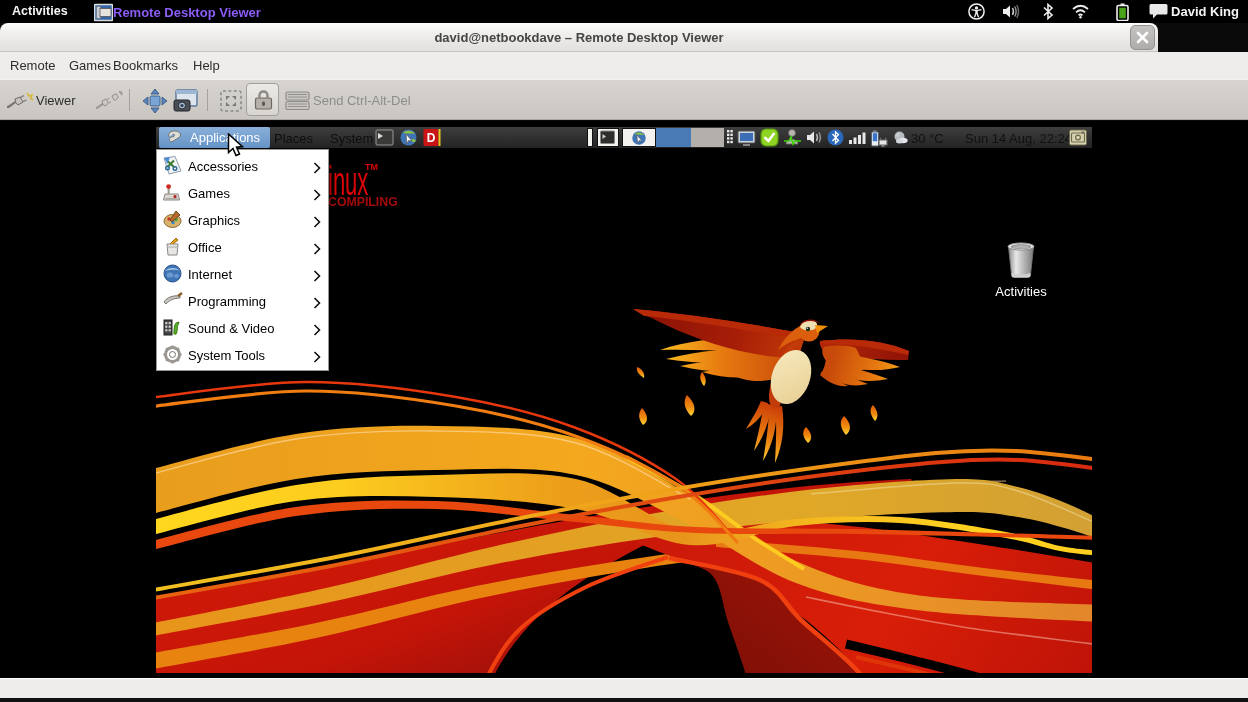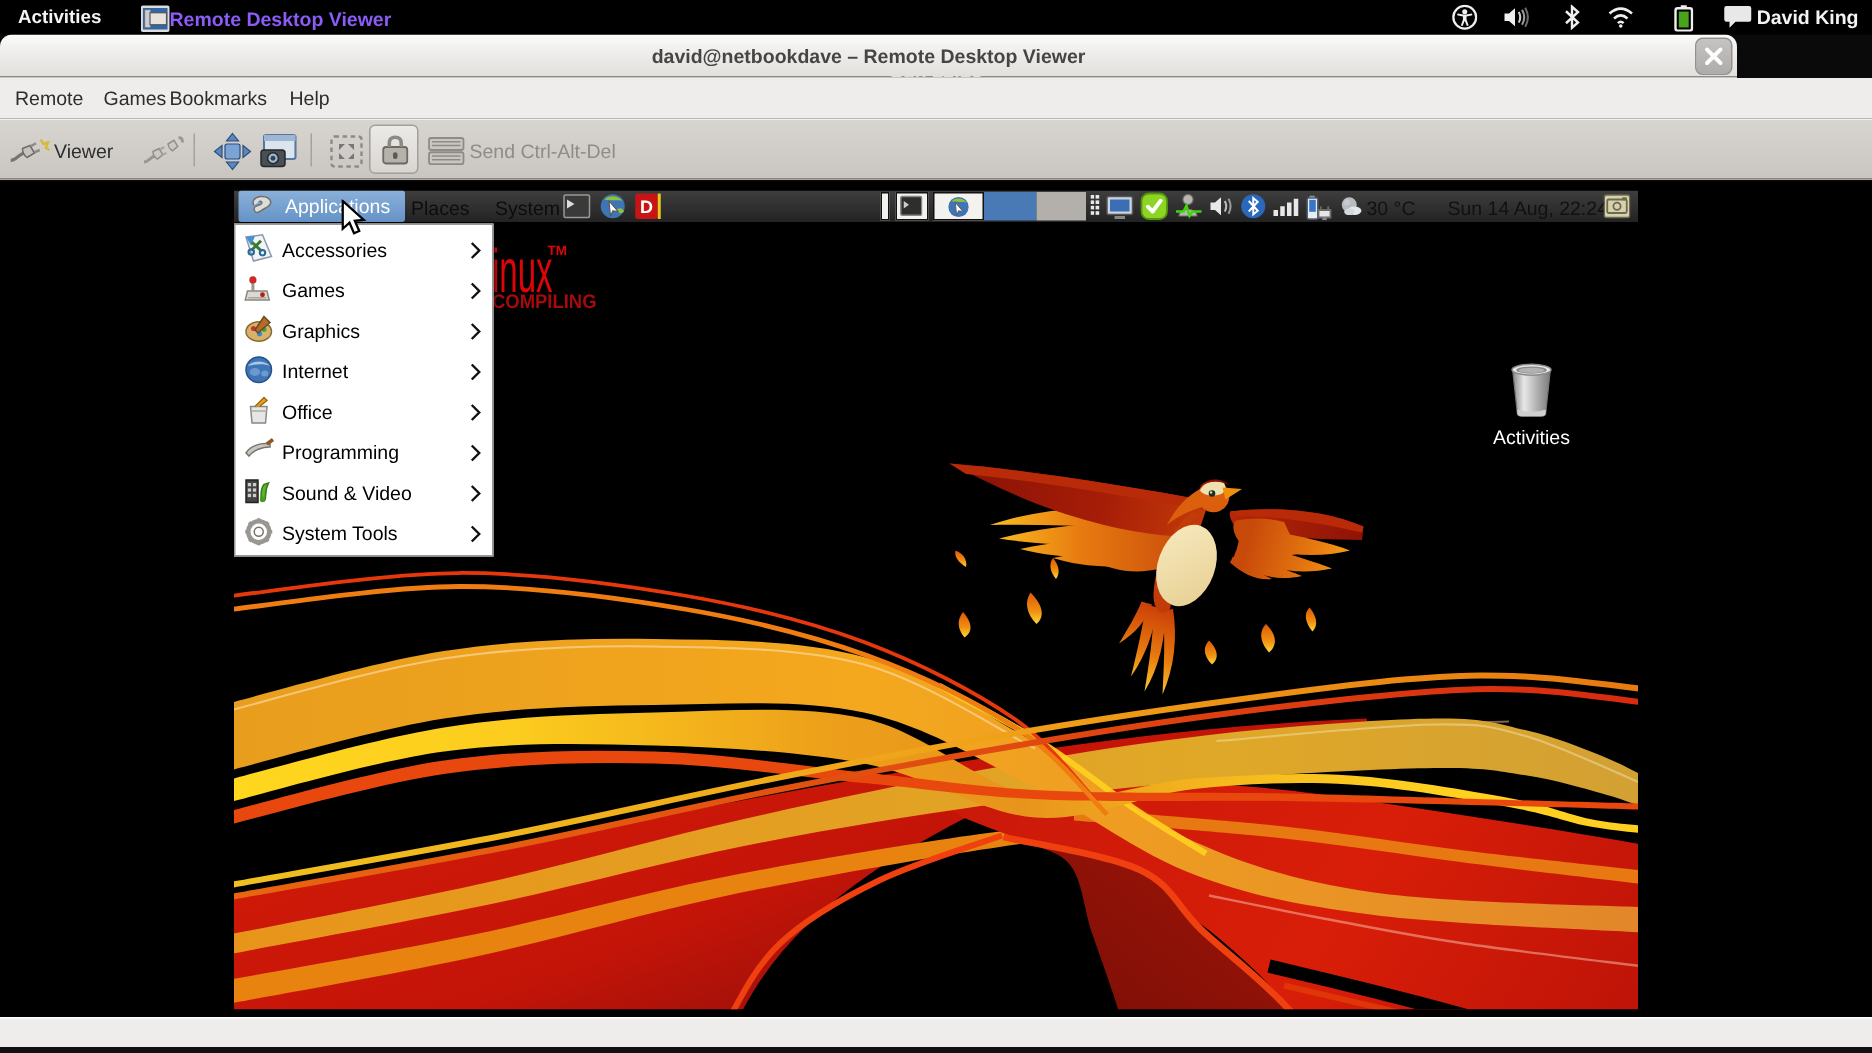--- a/index.html
+++ b/index.html
@@ -518,37 +518,37 @@
             <circle cx="14" cy="10.5" r="1.7" fill="#3a3"></circle>
             <path d="M14 2 L18 6 L10 13 L8 11 Z" fill="#b86a2a" stroke="#6a4a20"></path>
           </svg>
         <span class="lbl">Graphics</span>
           <span class="arr"><svg width="8" height="12" viewBox="0 0 8 12">
               <path d="M1.5 1 L6.5 6 L1.5 11" fill="none" stroke="#111" stroke-width="1.6"></path>
             </svg></span>
       </div>
       <div class="dd-item">
         <svg class="ico" width="21" height="21" viewBox="0 0 21 21">
+            <path d="M5 8 L16 8 L15 19 L6 19 Z" fill="#e8e6e2" stroke="#888"></path>
+            <path d="M8 8 L14 2 L16 4 L11 8" fill="#e8a020" stroke="#a06a10"></path>
+            <path d="M5 11 L16 11" stroke="#aaa"></path>
+          </svg>
+        <span class="lbl">Office</span>
+          <span class="arr"><svg width="8" height="12" viewBox="0 0 8 12">
+              <path d="M1.5 1 L6.5 6 L1.5 11" fill="none" stroke="#111" stroke-width="1.6"></path>
+            </svg></span>
+      </div>
+      <div class="dd-item">
+        <svg class="ico" width="21" height="21" viewBox="0 0 21 21">
             <circle cx="10.5" cy="10.5" r="8.5" fill="#3f74b5" stroke="#26508a"></circle>
             <path d="M3 8 C6 4, 15 4, 18 8 C14 6, 7 7, 3 8 Z" fill="#a8c8e8"></path>
             <ellipse cx="8" cy="12" rx="3.4" ry="2.6" fill="#6a9ad0"></ellipse>
             <ellipse cx="14.5" cy="13" rx="2.4" ry="2" fill="#6a9ad0"></ellipse>
           </svg>
         <span class="lbl">Internet</span>
-          <span class="arr"><svg width="8" height="12" viewBox="0 0 8 12">
-              <path d="M1.5 1 L6.5 6 L1.5 11" fill="none" stroke="#111" stroke-width="1.6"></path>
-            </svg></span>
-      </div>
-      <div class="dd-item">
-        <svg class="ico" width="21" height="21" viewBox="0 0 21 21">
-            <path d="M5 8 L16 8 L15 19 L6 19 Z" fill="#e8e6e2" stroke="#888"></path>
-            <path d="M8 8 L14 2 L16 4 L11 8" fill="#e8a020" stroke="#a06a10"></path>
-            <path d="M5 11 L16 11" stroke="#aaa"></path>
-          </svg>
-        <span class="lbl">Office</span>
           <span class="arr"><svg width="8" height="12" viewBox="0 0 8 12">
               <path d="M1.5 1 L6.5 6 L1.5 11" fill="none" stroke="#111" stroke-width="1.6"></path>
             </svg></span>
       </div>
       <div class="dd-item">
         <svg class="ico" width="21" height="21" viewBox="0 0 21 21">
             <path d="M2 12 C5 7, 12 5, 18 6 L18 8 C13 8, 7 10, 4 14 Z" fill="#c9c6c0" stroke="#77746f"></path>
             <path d="M16 6 L20 3" stroke="#8a5a2a" stroke-width="2.4"></path>
           </svg>
         <span class="lbl">Programming</span>

